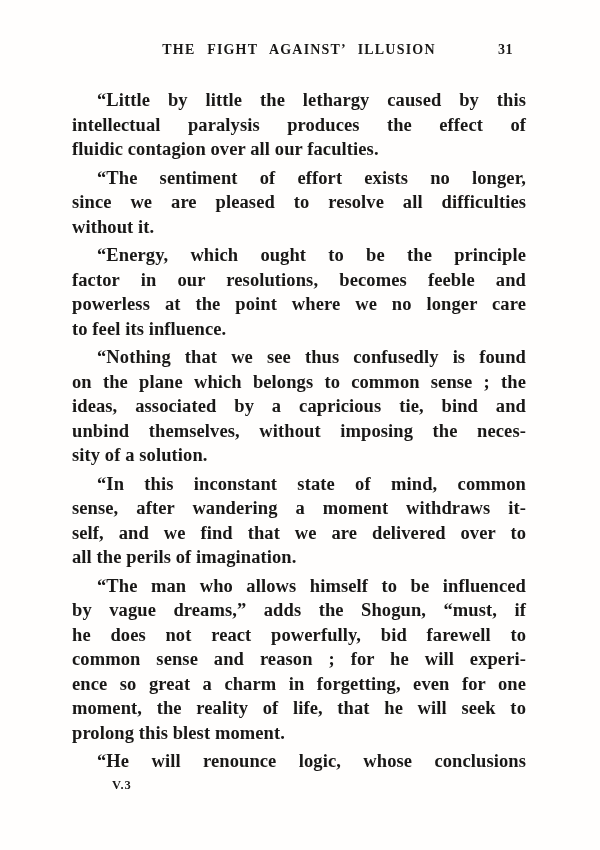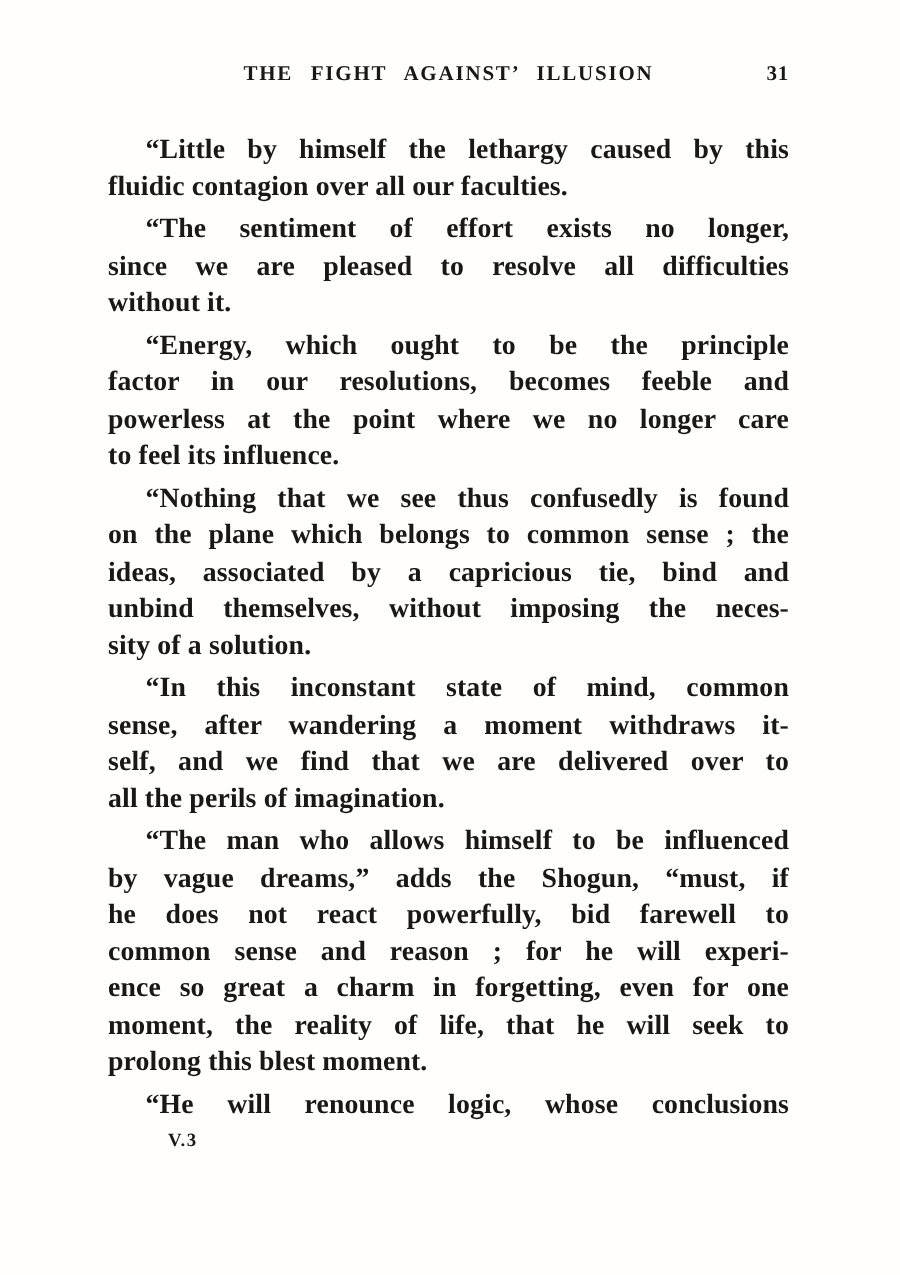--- a/index.html
+++ b/index.html
@@ -23,21 +23,21 @@
     margin: 42px 74px 0 72px;
     height: 28px;
     font-size: 14px;
     letter-spacing: 1.2px;
     word-spacing: 7px;
     text-align: center;
     white-space: nowrap;
   }
   .head-page {
     position: absolute;
-    right: 0;
+    right: 13px;
     top: 0;
     letter-spacing: 0.5px;
   }
   .body-text {
     margin: 18px 74px 0 72px;
     font-size: 18.5px;
     letter-spacing: 0.1px;
   }
   .para {
     margin: 0 0 4px 0;
@@ -63,21 +63,22 @@
 <body>
 
 <div class="page">
   <div class="running-head">
     <span class="head-title">THE FIGHT AGAINST’ ILLUSION</span>
     <span class="head-page">31</span>
   </div>
 
   <div class="body-text">
       <div class="para">
-        <div class="line first">“Little by himself the lethargy caused by this</div>
+        <div class="line first">“Little by little the lethargy caused by this</div>
+        <div class="line">intellectual paralysis produces the effect of</div>
         <div class="line last">fluidic contagion over all our faculties.</div>
       </div>
       <div class="para">
         <div class="line first">“The sentiment of effort exists no longer,</div>
         <div class="line">since we are pleased to resolve all difficulties</div>
         <div class="line last">without it.</div>
       </div>
       <div class="para">
         <div class="line first">“Energy, which ought to be the principle</div>
         <div class="line">factor in our resolutions, becomes feeble and</div>

